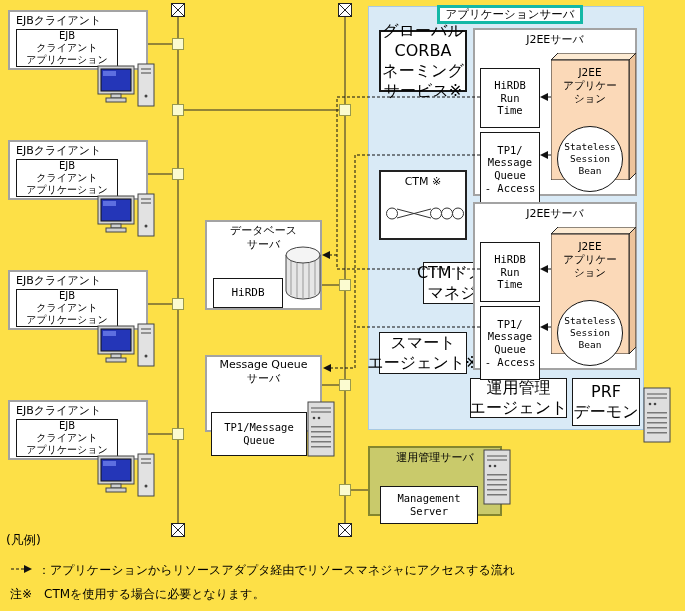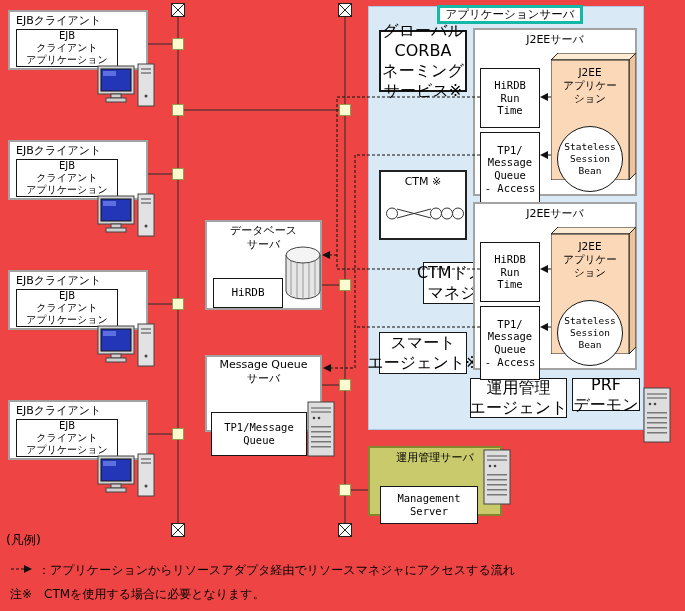--- a/index.html
+++ b/index.html
@@ -1,16 +1,16 @@
 <!DOCTYPE html>
 <html><head>
 <meta charset="utf-8">
 <style>
   html,body{margin:0;padding:0;background:#fff;}
-  #canvas{position:relative;width:685px;height:611px;background:#ef4444;
+  #canvas{position:relative;width:685px;height:611px;background:#fde047;
           font-family:"DejaVu Sans",sans-serif;color:#000;overflow:hidden;}
   .abs{position:absolute;box-sizing:border-box;}
   .bglayer{z-index:1;}
   .boxlayer{z-index:2;}
   #overlay{position:absolute;left:0;top:0;z-index:3;pointer-events:none;}
   .outer{background:#fff;border:2px solid #a3a3a3;}
   .inner{background:#fff;border:1px solid #161616;display:flex;flex-direction:column;
          justify-content:center;align-items:center;text-align:center;font-size:10px;line-height:1.2;}
   .inner span{display:block;white-space:nowrap;}
   .mono{font-family:"DejaVu Sans Mono",monospace;margin-top:16px;}
@@ -117,21 +117,21 @@
   <div class="abs boxlayer thinbox" style="left:379px;top:332px;width:88px;height:42px;">
     <span>スマート</span>
     <span>エージェント※</span>
   </div>
 
   <div class="abs boxlayer thinbox" style="left:470px;top:378px;width:97px;height:40px;">
     <span>運用管理</span>
     <span>エージェント</span>
   </div>
 
-  <div class="abs boxlayer thinbox" style="left:572px;top:378px;width:68px;height:33px;">
+  <div class="abs boxlayer thinbox" style="left:572px;top:378px;width:68px;height:48px;">
     <span>PRF</span>
     <span>デーモン</span>
   </div>
 
   <div class="abs boxlayer outer" style="left:473px;top:28px;width:164px;height:168px;"></div>
   <div class="abs boxlayer btitle tcenter" style="left:473px;top:32px;width:164px;">J2EEサーバ</div>
   <div class="abs boxlayer inner mono" style="left:480px;top:52px;width:60px;height:60px;font-size:10.5px;">
     <span>HiRDB</span>
     <span>Run</span>
     <span>Time</span>

